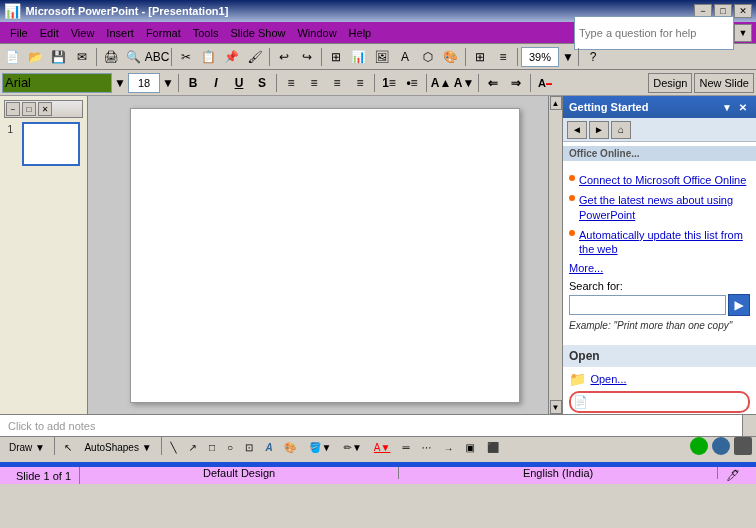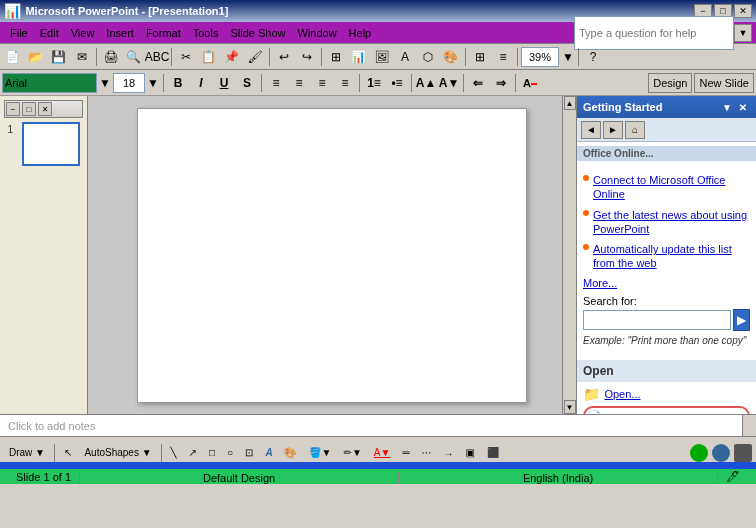--- a/index.html
+++ b/index.html
@@ -72,21 +72,21 @@
     .format-bar {
       background: #d4d0c8;
       height: 26px;
       display: flex;
       align-items: center;
       padding: 0 2px;
       border-bottom: 1px solid #999;
       gap: 1px;
     }
     .font-box {
-      width: 95px; height: 20px; border: 1px solid #7f9db9; background: #15803d; padding: 1px 2px; font-size: 11px;
+      width: 110px; height: 20px; border: 1px solid #7f9db9; background: #4d7c0f; padding: 1px 2px; font-size: 13px;
     }
     .font-size-box {
       width: 32px; height: 20px; border: 1px solid #7f9db9; background: white; padding: 1px 2px; font-size: 11px; text-align: center;
     }
     .fmt-btn {
       width: 22px; height: 20px; display: flex; align-items: center; justify-content: center;
       cursor: pointer; border: 1px solid transparent; font-size: 12px; font-weight: bold;
     }
     .right-btns { margin-left: auto; display: flex; align-items: center; gap: 2px; }
     .design-btn {
@@ -153,21 +153,21 @@
     .slide-canvas {
       width: 390px;
       height: 295px;
       background: white;
       border: 1px solid #999;
       box-shadow: 2px 2px 5px rgba(0,0,0,0.3);
     }
 
     
     .right-panel {
-      width: 180px;
+      width: 194px;
       background: #ece9d8;
       border-left: 1px solid #808080;
       display: flex;
       flex-direction: column;
     }
     .rp-header {
       background: linear-gradient(to bottom, #316ac5, #2a5ca8);
       color: white;
       height: 22px;
       display: flex;
@@ -275,36 +275,36 @@
       background: #d4d0c8;
       border-left: 1px solid #808080;
     }
 
     
     .draw-toolbar {
       height: 26px;
       background: #d4d0c8;
       border-top: 1px solid #808080;
       display: flex;
-      align-items: flex-end;
+      align-items: flex-start;
       padding: 0 4px;
       gap: 2px;
     }
     .draw-btn {
       height: 20px; padding: 0 4px; font-size: 10px; cursor: pointer;
       border: 1px solid transparent; display: flex; align-items: center; gap: 2px;
     }
 
     
     .status-bar {
       height: 22px;
-      background: #22c55e;
-      border-top: 7px solid #1d4ed8;
-      display: flex;
-      align-items: flex-end;
+      background: #f0abfc;
+      border-top: 5px solid #1d4ed8;
+      display: flex;
+      align-items: flex-start;
       padding: 0 8px;
       font-size: 11px;
       gap: 0;
     }
     .status-seg { padding: 0 8px; border-right: 1px solid #808080; height: 100%; display: flex; align-items: center; }
     .status-seg:last-child { border-right: none; margin-left: auto; }
     .status-seg-mid { flex: 1; display: flex; align-items: center; justify-content: center; border-right: 1px solid #808080; }
   </style>
 </head>
 <body>

